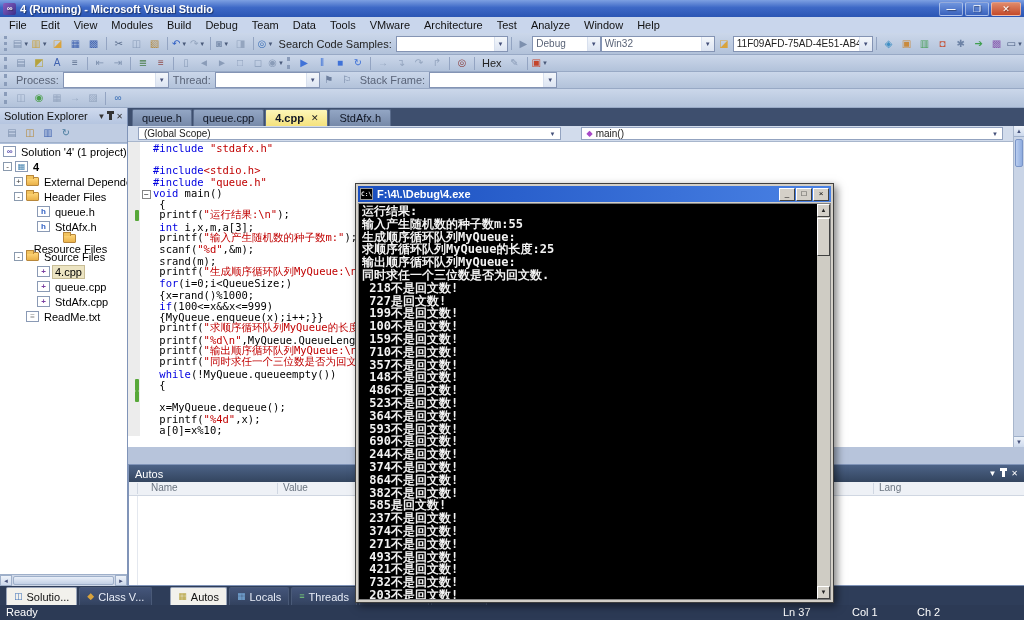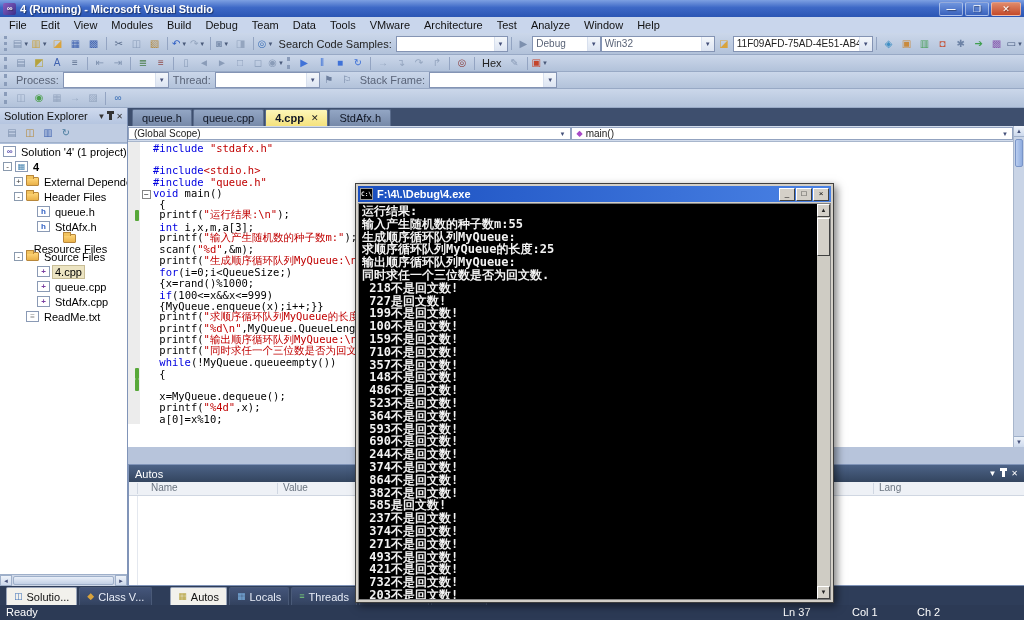--- a/index.html
+++ b/index.html
@@ -62,21 +62,21 @@
 .hthumb{flex:1;margin:1px;background:linear-gradient(#e8eef8,#c2d0e6);border:1px solid #9fb0ca;border-radius:2px}
 
 .tabstrip{position:absolute;left:128px;top:108px;right:0;height:18px;background:#3e4f6e;display:flex;
   align-items:flex-end;padding-left:4px}
 .dtab{height:17px;padding:0 9px;display:flex;align-items:center;margin-right:1px;border:1px solid #5a6c8c;
   border-bottom:none;border-radius:2px 2px 0 0;background:linear-gradient(#93a6c4,#7689a9);color:#101624}
 .dtab.active{background:linear-gradient(#fdf6b8,#f5e27e);font-weight:bold}
 .dtab .cx{margin-left:7px;font-size:9px;color:#222}
 .navbar{position:absolute;left:128px;top:126px;right:11px;height:16px;background:#d2dcec;
   border-bottom:1px solid #a8b6cc;display:flex}
-.navcombo{flex:1;margin:1px 0;background:#fff;border:1px solid #93a3c0;display:flex;align-items:center;
+.navcombo{flex:1;margin:1px 10px;background:#fff;border:1px solid #93a3c0;display:flex;align-items:center;
   font-size:10px;color:#222;padding-left:5px}
 .navcombo .ca2{margin-left:auto;font-size:6px;color:#44507a;padding:0 4px}
 .mico{color:#a849c8;font-size:8px;margin-right:3px}
 
 .codearea{position:absolute;left:128px;top:142px;right:11px;height:305px;background:#fff;overflow:hidden;
   font-family:"DejaVu Sans Mono","Liberation Mono",monospace;font-size:10.5px}
 .cl{height:11.3px;display:flex;align-items:center}
 .cind{width:12px;align-self:stretch;background:#ececec;flex:none;position:relative}
 .cind.g::after{content:"";position:absolute;right:1px;top:0;bottom:0;width:4px;background:#57a839;border-radius:1px}
 .cfold{width:13px;flex:none;text-align:center}
@@ -592,20 +592,25 @@
         <span class="ctext"><span class="c-pl"> printf(</span><span class="c-str">"输入产生随机数的种子数m:"</span><span class="c-pl">);</span></span>
       </div>
       <div class="cl">
         <span class="cind"></span>
         <span class="cfold"></span>
         <span class="ctext"><span class="c-pl"> scanf(</span><span class="c-str">"%d"</span><span class="c-pl">,&amp;m);</span></span>
       </div>
       <div class="cl">
         <span class="cind"></span>
         <span class="cfold"></span>
+        <span class="ctext"><span class="c-pl"> srand(m);</span></span>
+      </div>
+      <div class="cl">
+        <span class="cind"></span>
+        <span class="cfold"></span>
         <span class="ctext"><span class="c-pl"> printf(</span><span class="c-str">"生成顺序循环队列MyQueue:\n"</span><span class="c-pl">);</span></span>
       </div>
       <div class="cl">
         <span class="cind"></span>
         <span class="cfold"></span>
         <span class="ctext"><span class="c-pl"> </span><span class="c-kw">for</span><span class="c-pl">(i=0;i&lt;QueueSize;)</span></span>
       </div>
       <div class="cl">
         <span class="cind"></span>
         <span class="cfold"></span>

